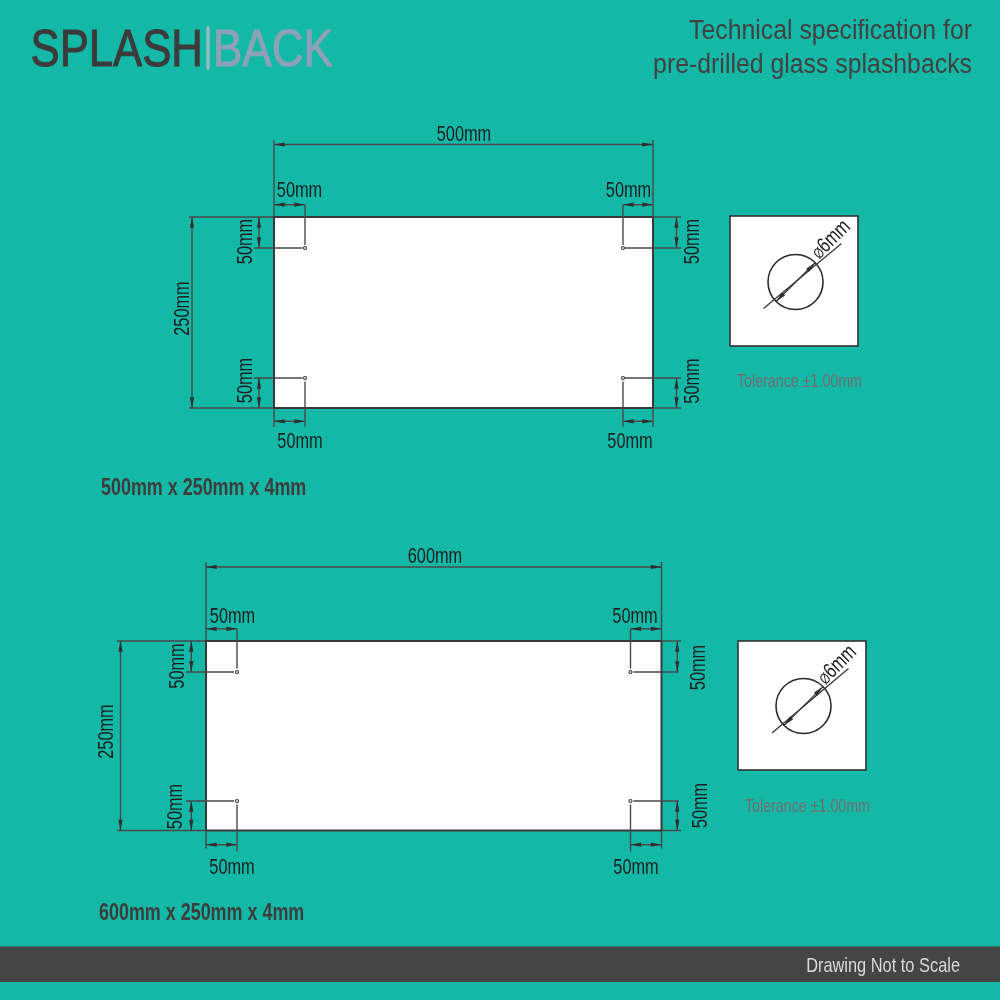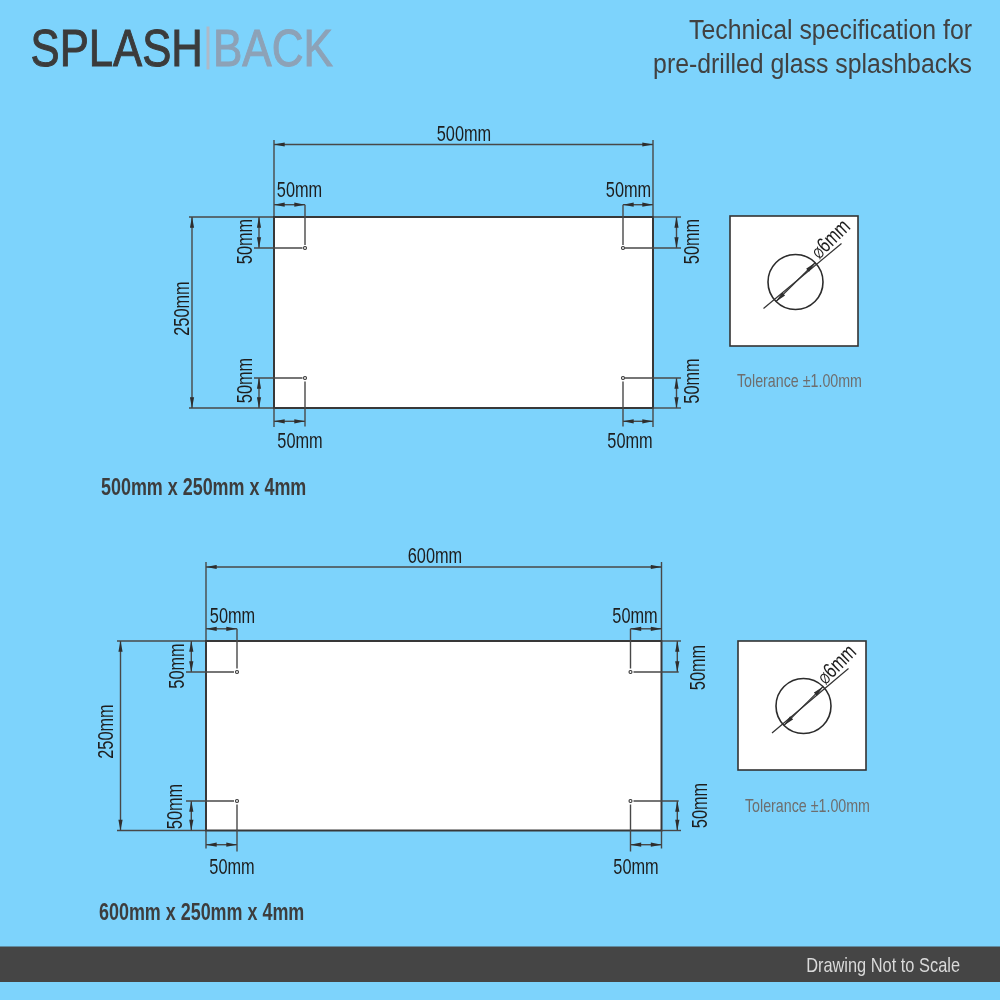--- a/index.html
+++ b/index.html
@@ -1,16 +1,16 @@
 <!DOCTYPE html>
 <html><head>
 <meta charset="utf-8">
 <style>
   html,body{margin:0;padding:0;background:#fff;}
-  #page{position:relative;width:1000px;height:1000px;background:#7dd3fc;overflow:hidden;
+  #page{position:relative;width:1000px;height:1000px;background:#14b8a6;overflow:hidden;
         font-family:"Liberation Sans",sans-serif;}
   svg{position:absolute;top:0;left:0;}
   text{font-family:"Liberation Sans",sans-serif;}
   .dim{font-size:21.5px;fill:#1e1e1e;}
   .lab{font-size:23px;font-weight:bold;fill:#3d3d3d;}
   .tol{font-size:19px;fill:#6e6e6e;}
 </style>
 </head>
 <body>
 <div id="page">

